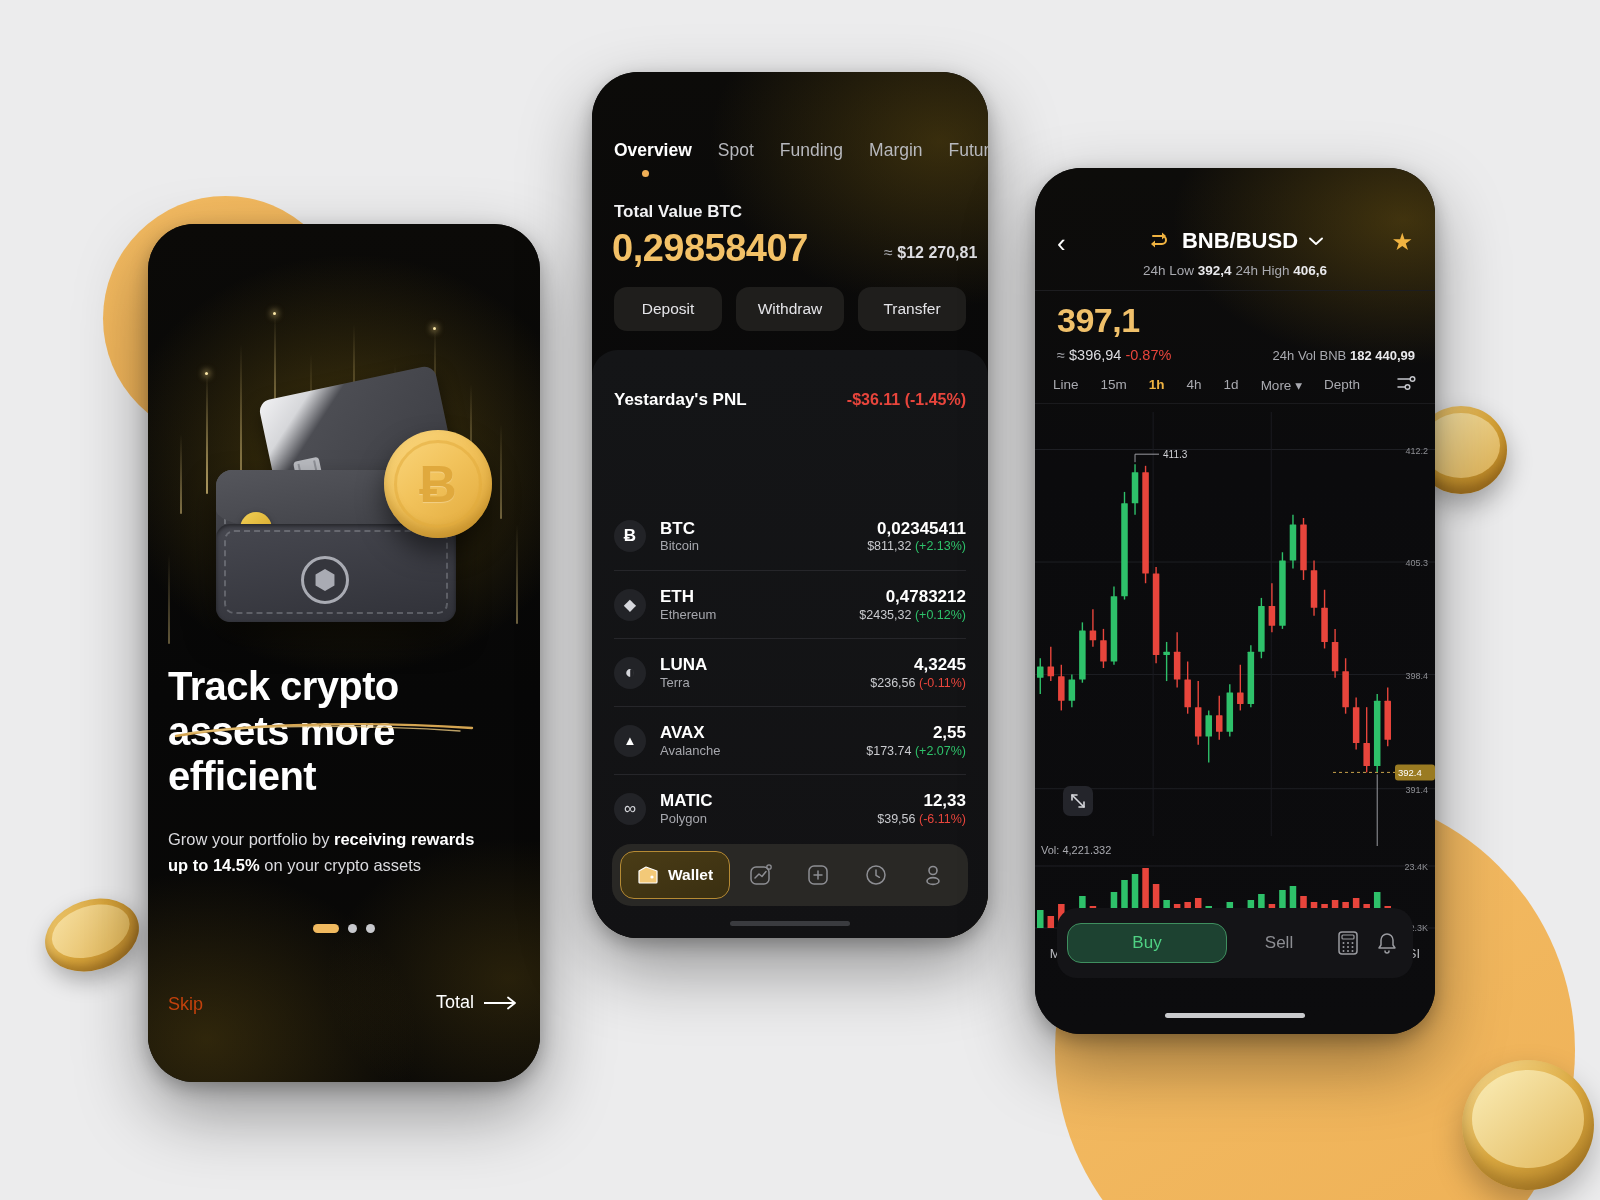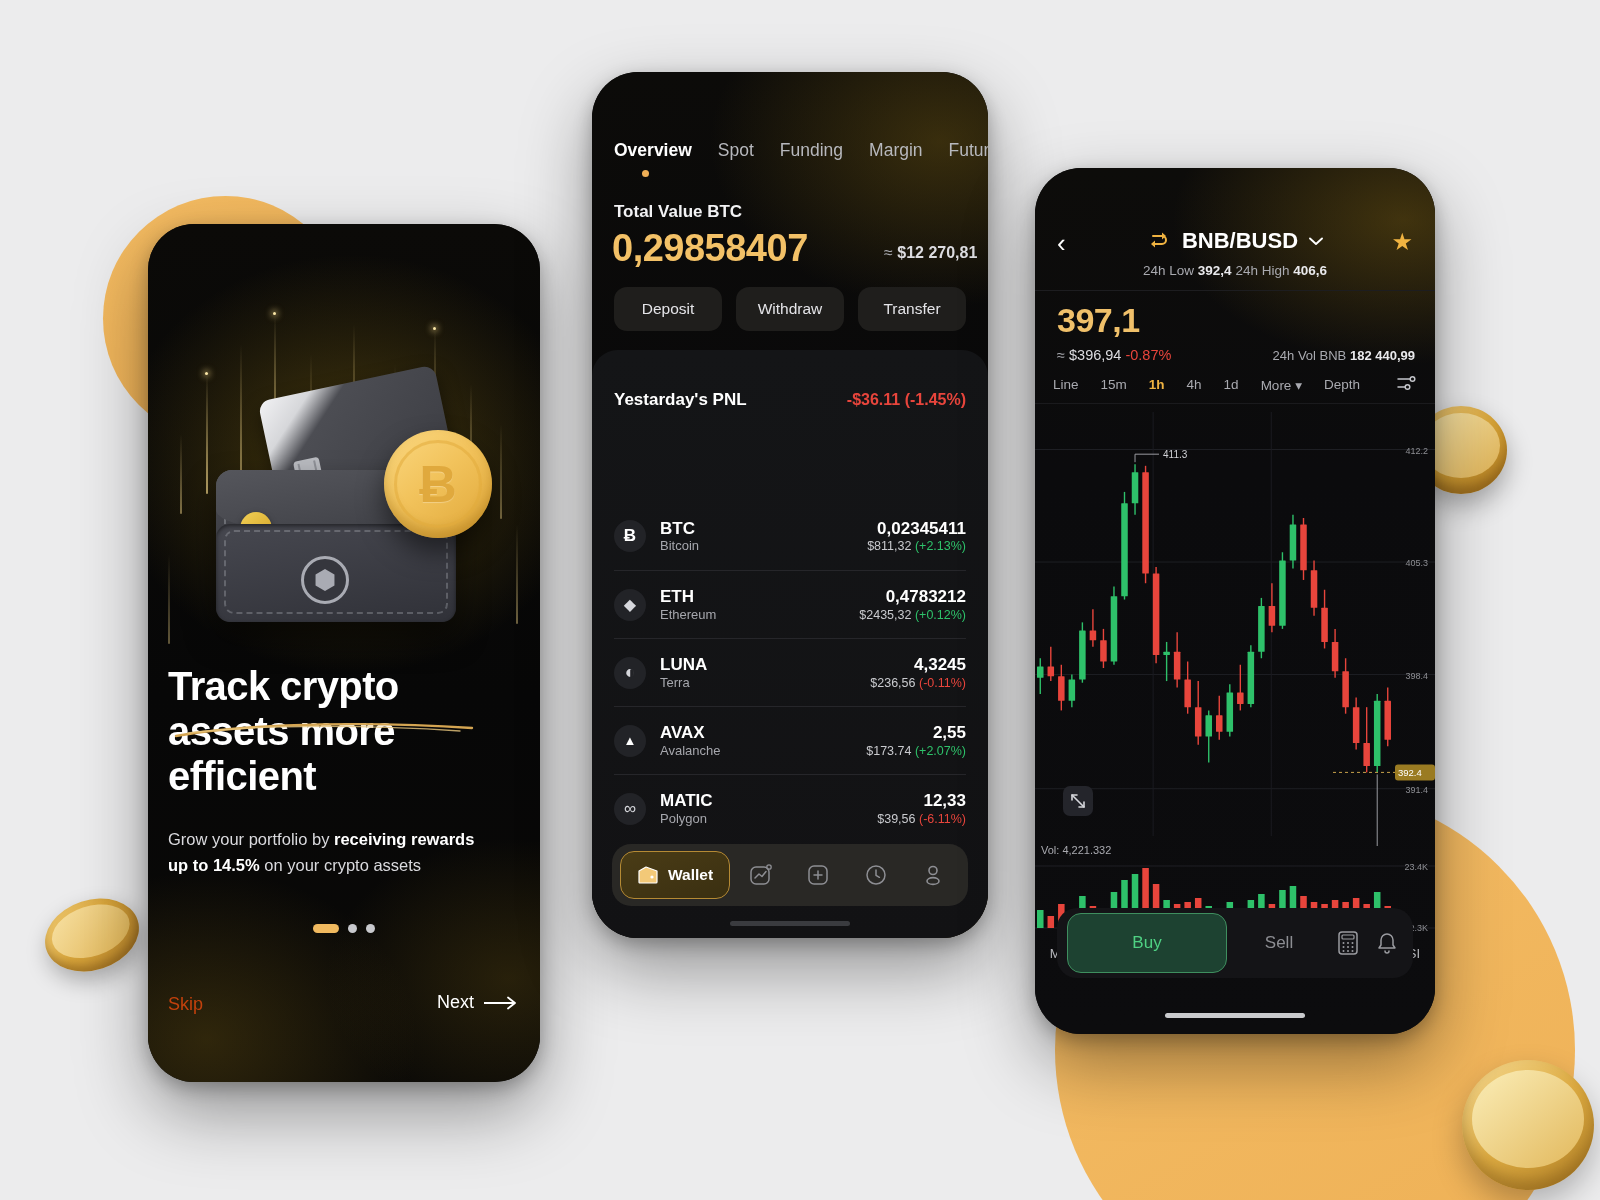--- a/index.html
+++ b/index.html
@@ -252,21 +252,21 @@
   #expand-btn { position:absolute; left:28px; top:380px; width:30px; height:30px;
     border-radius:7px; background:#24252b; display:flex; align-items:center; justify-content:center; }
   #indicator-bar { position:absolute; left:0; right:0; top:768px; height:34px;
     display:flex; align-items:center; justify-content:space-around;
     font-size:13px; color:#b7b8bd; }
   #indicator-bar .ind.active { color:#f0b341; font-weight:bold; }
   #trade-bar {
     position:absolute; left:22px; right:22px; bottom:56px; height:70px; border-radius:20px;
     background:#141417; display:flex; align-items:center; padding:0 10px; gap:6px;
   }
-  #buy-button { width:160px; height:60px; border-radius:14px;
+  #buy-button { width:160px; height:40px; border-radius:14px;
     background:#1d4231; border:1px solid #3f8f5f; color:#4fd183;
     font-size:17px; display:flex; align-items:center; justify-content:center; }
   #sell-button { width:92px; color:#8d8e93; font-size:17px; text-align:center; }
   .trade-icon { flex:1; display:flex; align-items:center; justify-content:center; color:#9a9ba0; }
   #chart-home-indicator { position:absolute; left:50%; transform:translateX(-50%); bottom:16px;
     width:140px; height:5px; border-radius:3px; background:#c9cacd; }
 </style>
 </head>
 <body>
 
@@ -323,21 +323,21 @@
     </div>
 
     <div id="page-dots">
       <span class="dot active"></span>
       <span class="dot"></span>
       <span class="dot"></span>
     </div>
 
     <div id="skip-button">Skip</div>
     <div id="next-button">
-      <span>Next</span>
+      <span>Total</span>
       <svg width="34" height="14" viewBox="0 0 34 14">
         <path d="M0 7h30M24 1.5L31 7l-7 5.5" stroke="#fff" stroke-width="1.8" fill="none" stroke-linecap="round" stroke-linejoin="round"></path>
       </svg>
     </div>
   </div>
 </div>
 
 <div class="phone" id="phone-wallet">
   <div class="phone-inner">
     <div class="bg"></div>

